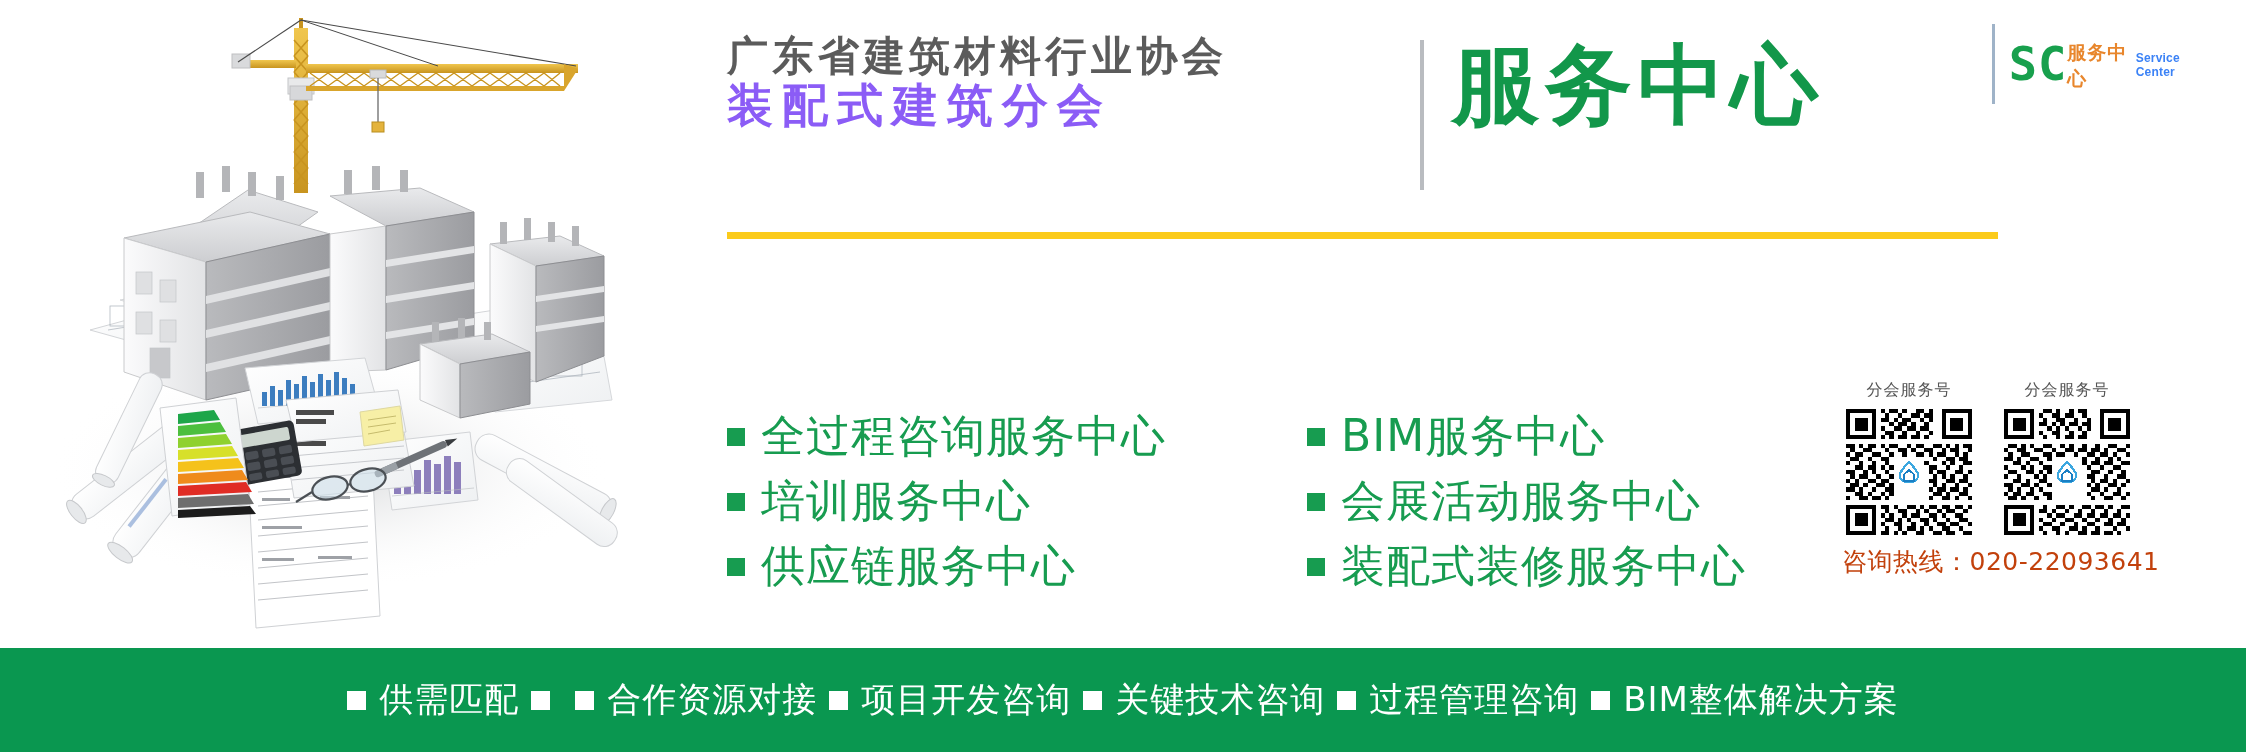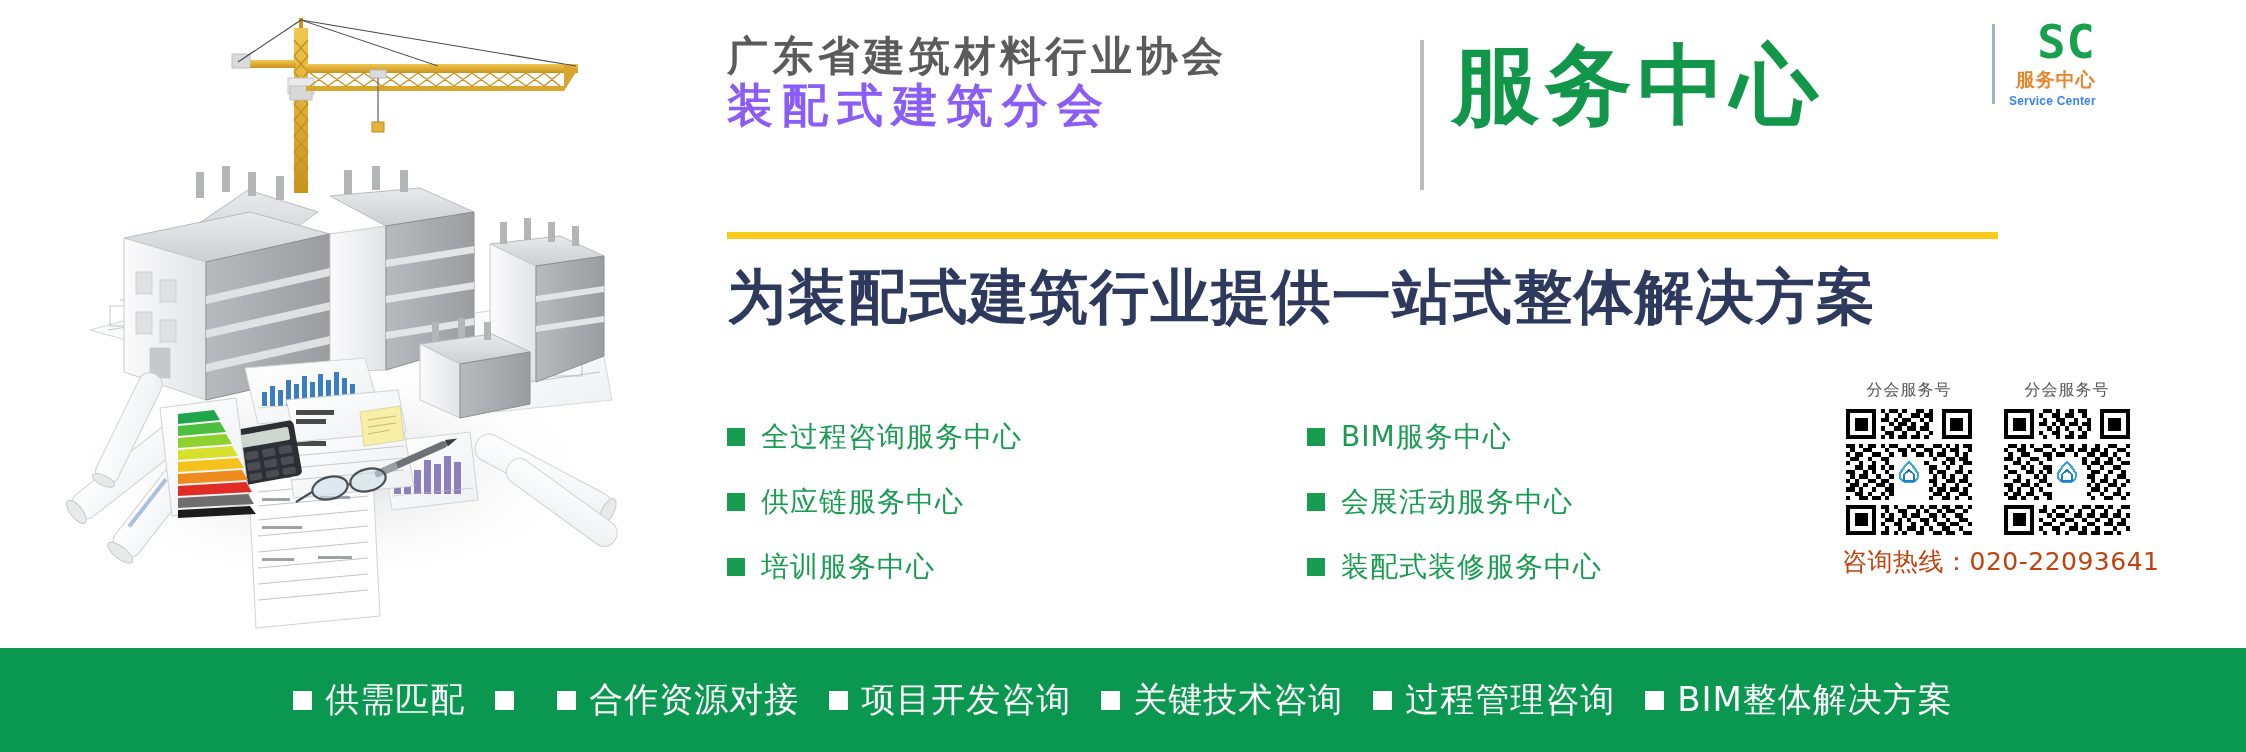--- a/index.html
+++ b/index.html
@@ -33,21 +33,21 @@
     position: absolute; left: 1452px; top: 36px;
     font-size: 87px; font-weight: 700; color: #12974A;
     letter-spacing: 6px; line-height: 1.14; white-space: nowrap;
     font-family: "DejaVu Sans", sans-serif;
   }
 
   
   .logo-wrap { position: absolute; left: 1984px; top: 12px; width: 226px; height: 104px; display: flex; align-items: center; }
   .logo-emblem { width: 96px; height: 104px; position: relative; }
   .logo-div { width: 3px; height: 80px; background: #9fb3c8; margin: 0 14px 0 8px; }
-  .logo-sc { display: flex; flex-direction: column; align-items: flex-end; }
+  .logo-sc { display: flex; flex-direction: row; align-items: center; }
   .logo-sc-letters { font-size: 47px; font-weight: 700; color: #18a04d; line-height: 0.94; letter-spacing: 1px; font-family: "DejaVu Sans Mono", monospace; }
   .logo-sc-cn { font-size: 19px; font-weight: 700; color: #e8862c; letter-spacing: 1px; margin-top: 3px; font-family: "DejaVu Sans", sans-serif; }
   .logo-sc-en { font-size: 12px; font-weight: 700; color: #3b82f6; letter-spacing: 0.2px; margin-top: 1px; }
 
   
   .yellow-rule { position: absolute; left: 727px; top: 232px; width: 1271px; height: 7px; background: #FBCB1B; }
 
   
   .tagline {
     position: absolute; left: 727px; top: 258px;
@@ -57,21 +57,21 @@
   }
 
   
   .svc-list { position: absolute; left: 727px; top: 404px; width: 1020px; }
   .svc-col { position: absolute; top: 0; }
   .svc-col.left { left: 0; }
   .svc-col.right { left: 580px; }
   .svc-item { display: flex; align-items: center; height: 65px; }
   .svc-bullet { width: 18px; height: 18px; background: #179c50; margin-right: 16px; flex: 0 0 auto; }
   .svc-text {
-    font-size: 28px; color: #179c50; font-weight: 500;
+    font-size: 44px; color: #179c50; font-weight: 500;
     letter-spacing: 1px; white-space: nowrap;
     font-family: "DejaVu Sans", sans-serif;
   }
 
   
   .qr-block { position: absolute; left: 1842px; top: 380px; width: 380px; }
   .qr-row { display: flex; gap: 24px; }
   .qr-cell { width: 134px; display: flex; flex-direction: column; align-items: center; }
   .qr-label { font-size: 16px; color: #555; letter-spacing: 1px; margin-bottom: 8px; font-family: "DejaVu Sans", sans-serif; white-space: nowrap; }
   .qr-img { width: 126px; height: 126px; position: relative; background: #fff; }
@@ -80,21 +80,21 @@
     margin-top: 10px; font-size: 25px; color: #c2410c;
     letter-spacing: 0.5px; white-space: nowrap; text-align: left;
     font-family: "DejaVu Sans", sans-serif;
   }
 
   
   .bottom-bar {
     position: absolute; left: 0; top: 648px; width: 2246px; height: 104px;
     background: #0a9750; display: flex; align-items: center; justify-content: center;
   }
-  .bottom-items { display: flex; align-items: center; gap: 30px; }
+  .bottom-items { display: flex; align-items: center; gap: 12px; }
   .bottom-item { display: flex; align-items: center; }
   .bottom-bullet { width: 19px; height: 19px; background: #ffffff; margin-right: 13px; flex: 0 0 auto; }
   .bottom-text {
     font-size: 34px; color: #ffffff; font-weight: 500;
     letter-spacing: 1px; white-space: nowrap;
     font-family: "DejaVu Sans", sans-serif;
   }
 </style>
 </head>
 <body>
@@ -450,35 +450,34 @@
     <div class="logo-div"></div>
     <div class="logo-sc">
       <div class="logo-sc-letters">SC</div>
       <div class="logo-sc-cn">服务中心</div>
       <div class="logo-sc-en">Service Center</div>
     </div>
   </div>
 
   <div class="yellow-rule"></div>
 
-  <div class="tagline">为装配式建筑行业提供一站式整体解决方案</div>
 
   <div class="svc-list">
     <div class="svc-col left">
       <div class="svc-item">
         <span class="svc-bullet"></span>
         <span class="svc-text">全过程咨询服务中心</span>
       </div>
       <div class="svc-item">
         <span class="svc-bullet"></span>
-        <span class="svc-text">供应链服务中心</span>
+        <span class="svc-text">培训服务中心</span>
       </div>
       <div class="svc-item">
         <span class="svc-bullet"></span>
-        <span class="svc-text">培训服务中心</span>
+        <span class="svc-text">供应链服务中心</span>
       </div>
     </div>
     <div class="svc-col right">
       <div class="svc-item">
         <span class="svc-bullet"></span>
         <span class="svc-text">BIM服务中心</span>
       </div>
       <div class="svc-item">
         <span class="svc-bullet"></span>
         <span class="svc-text">会展活动服务中心</span>

